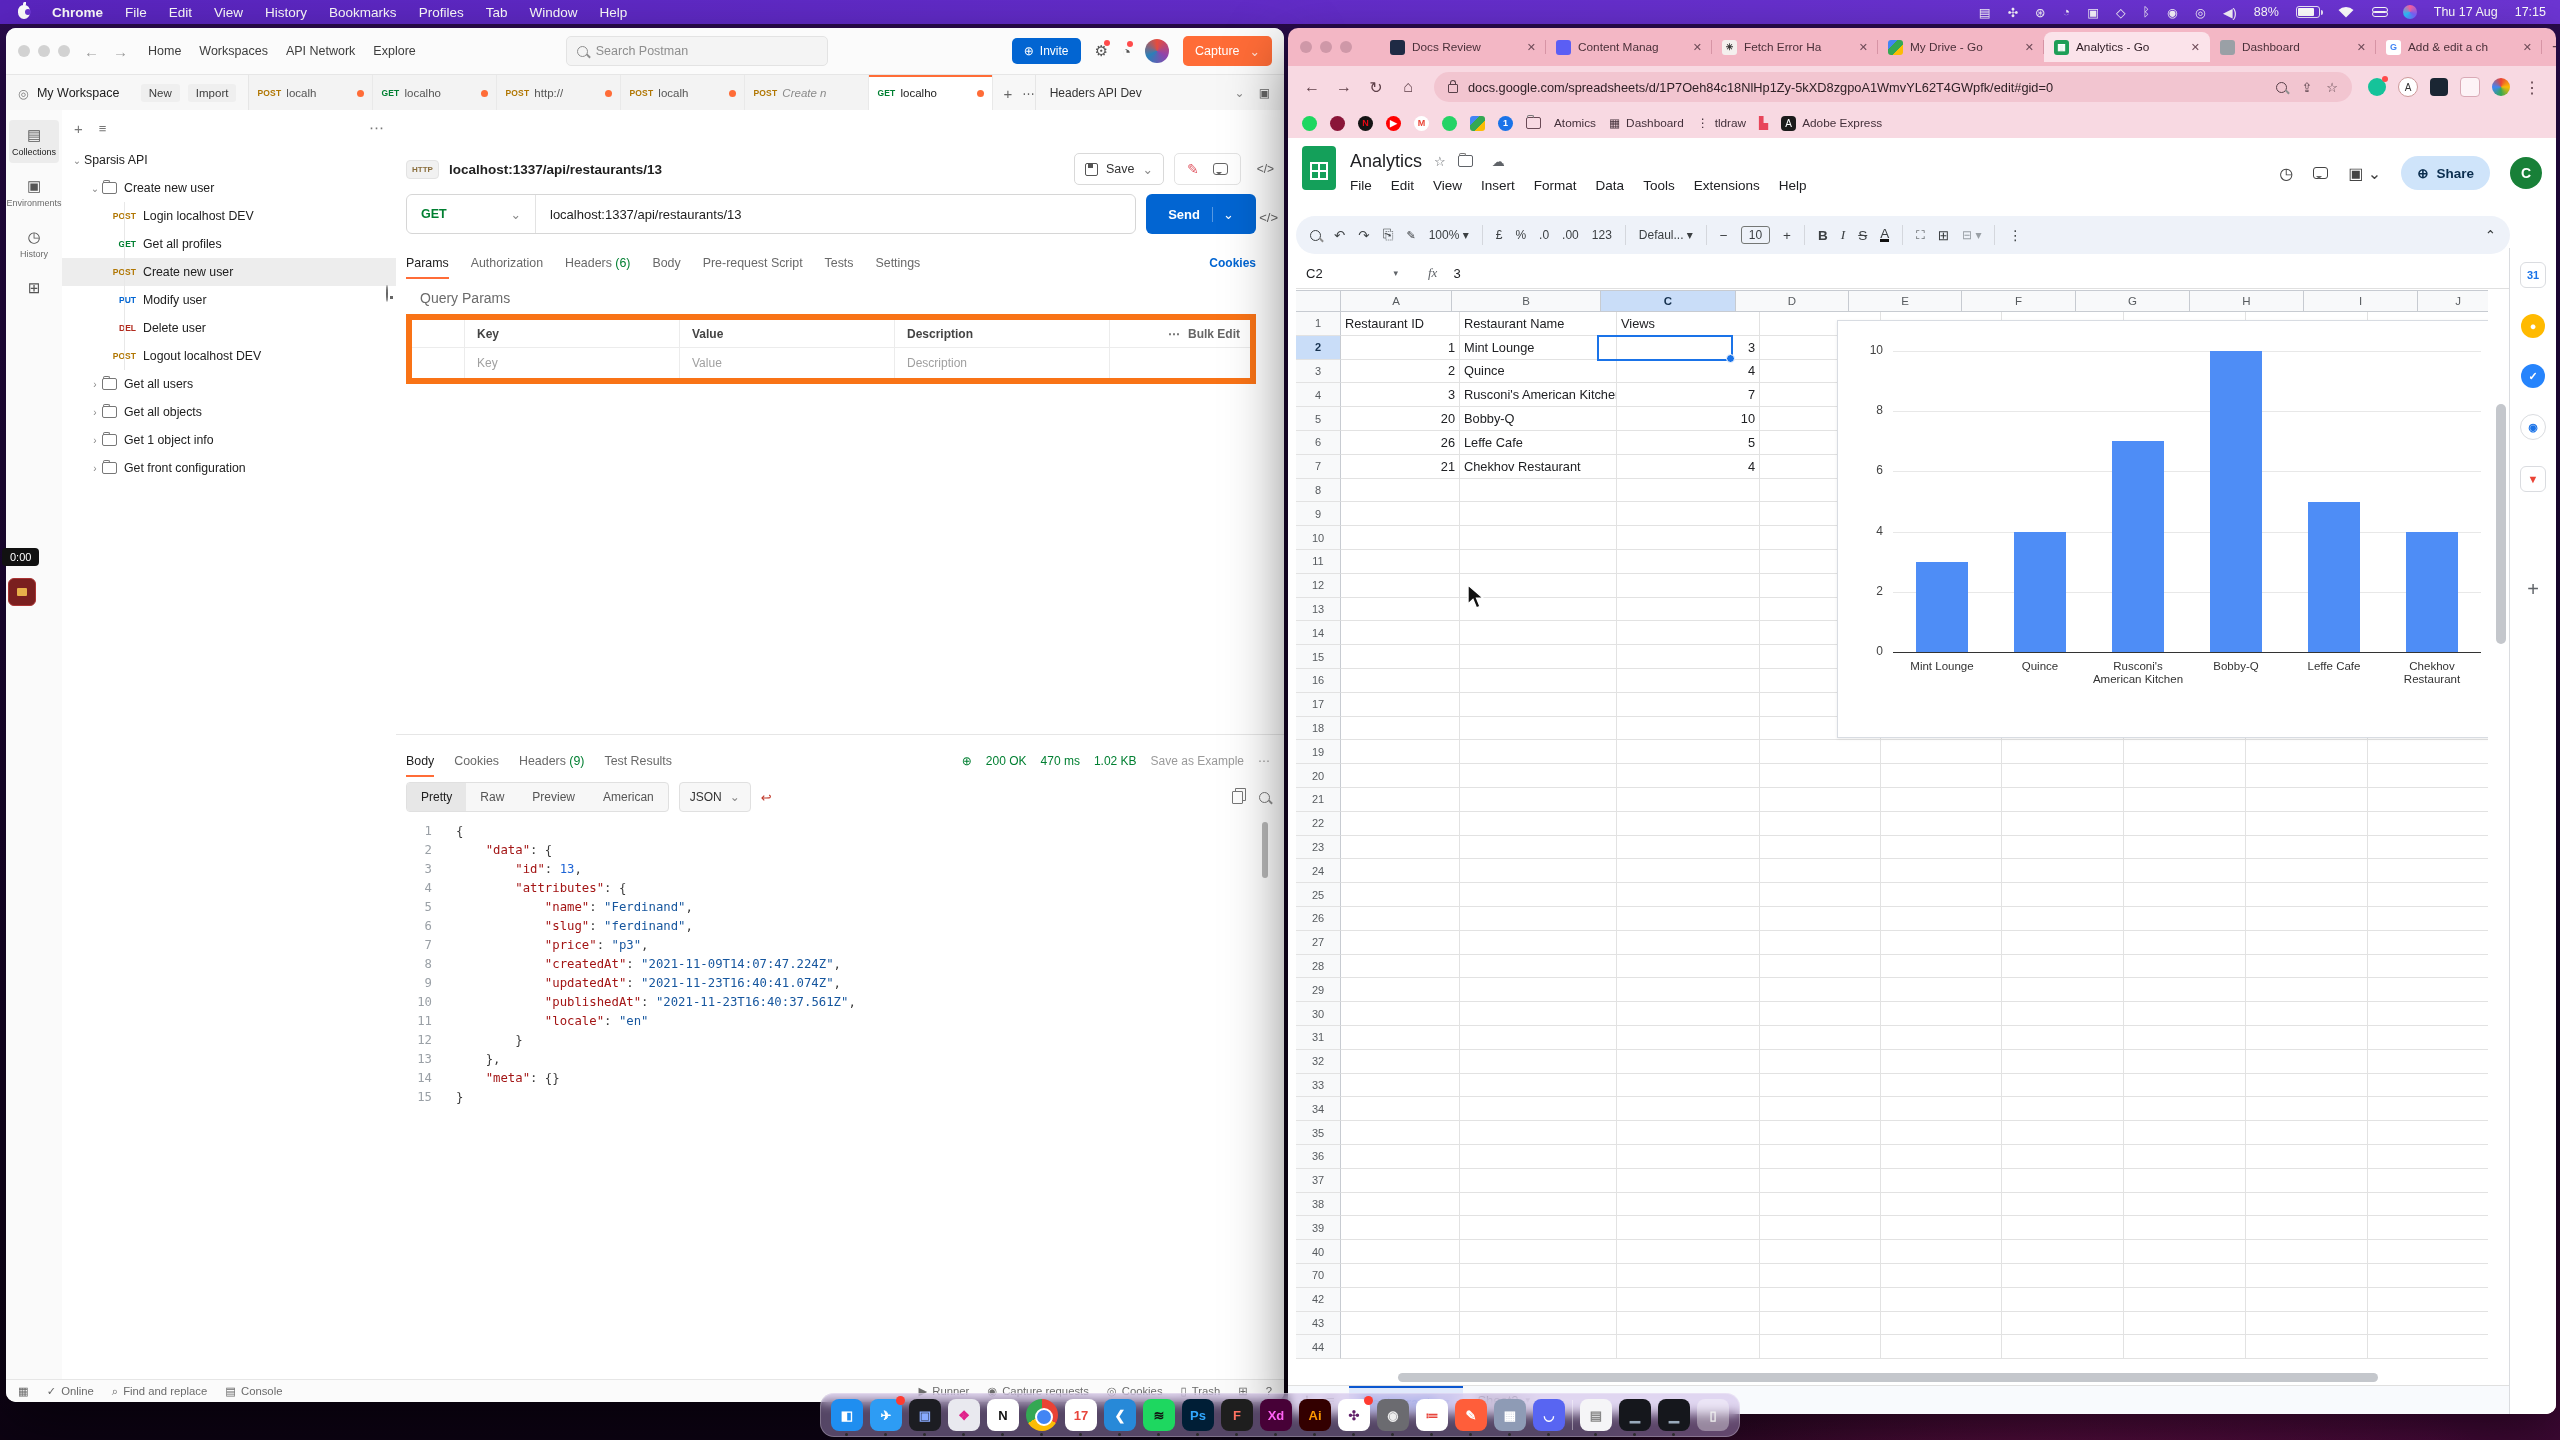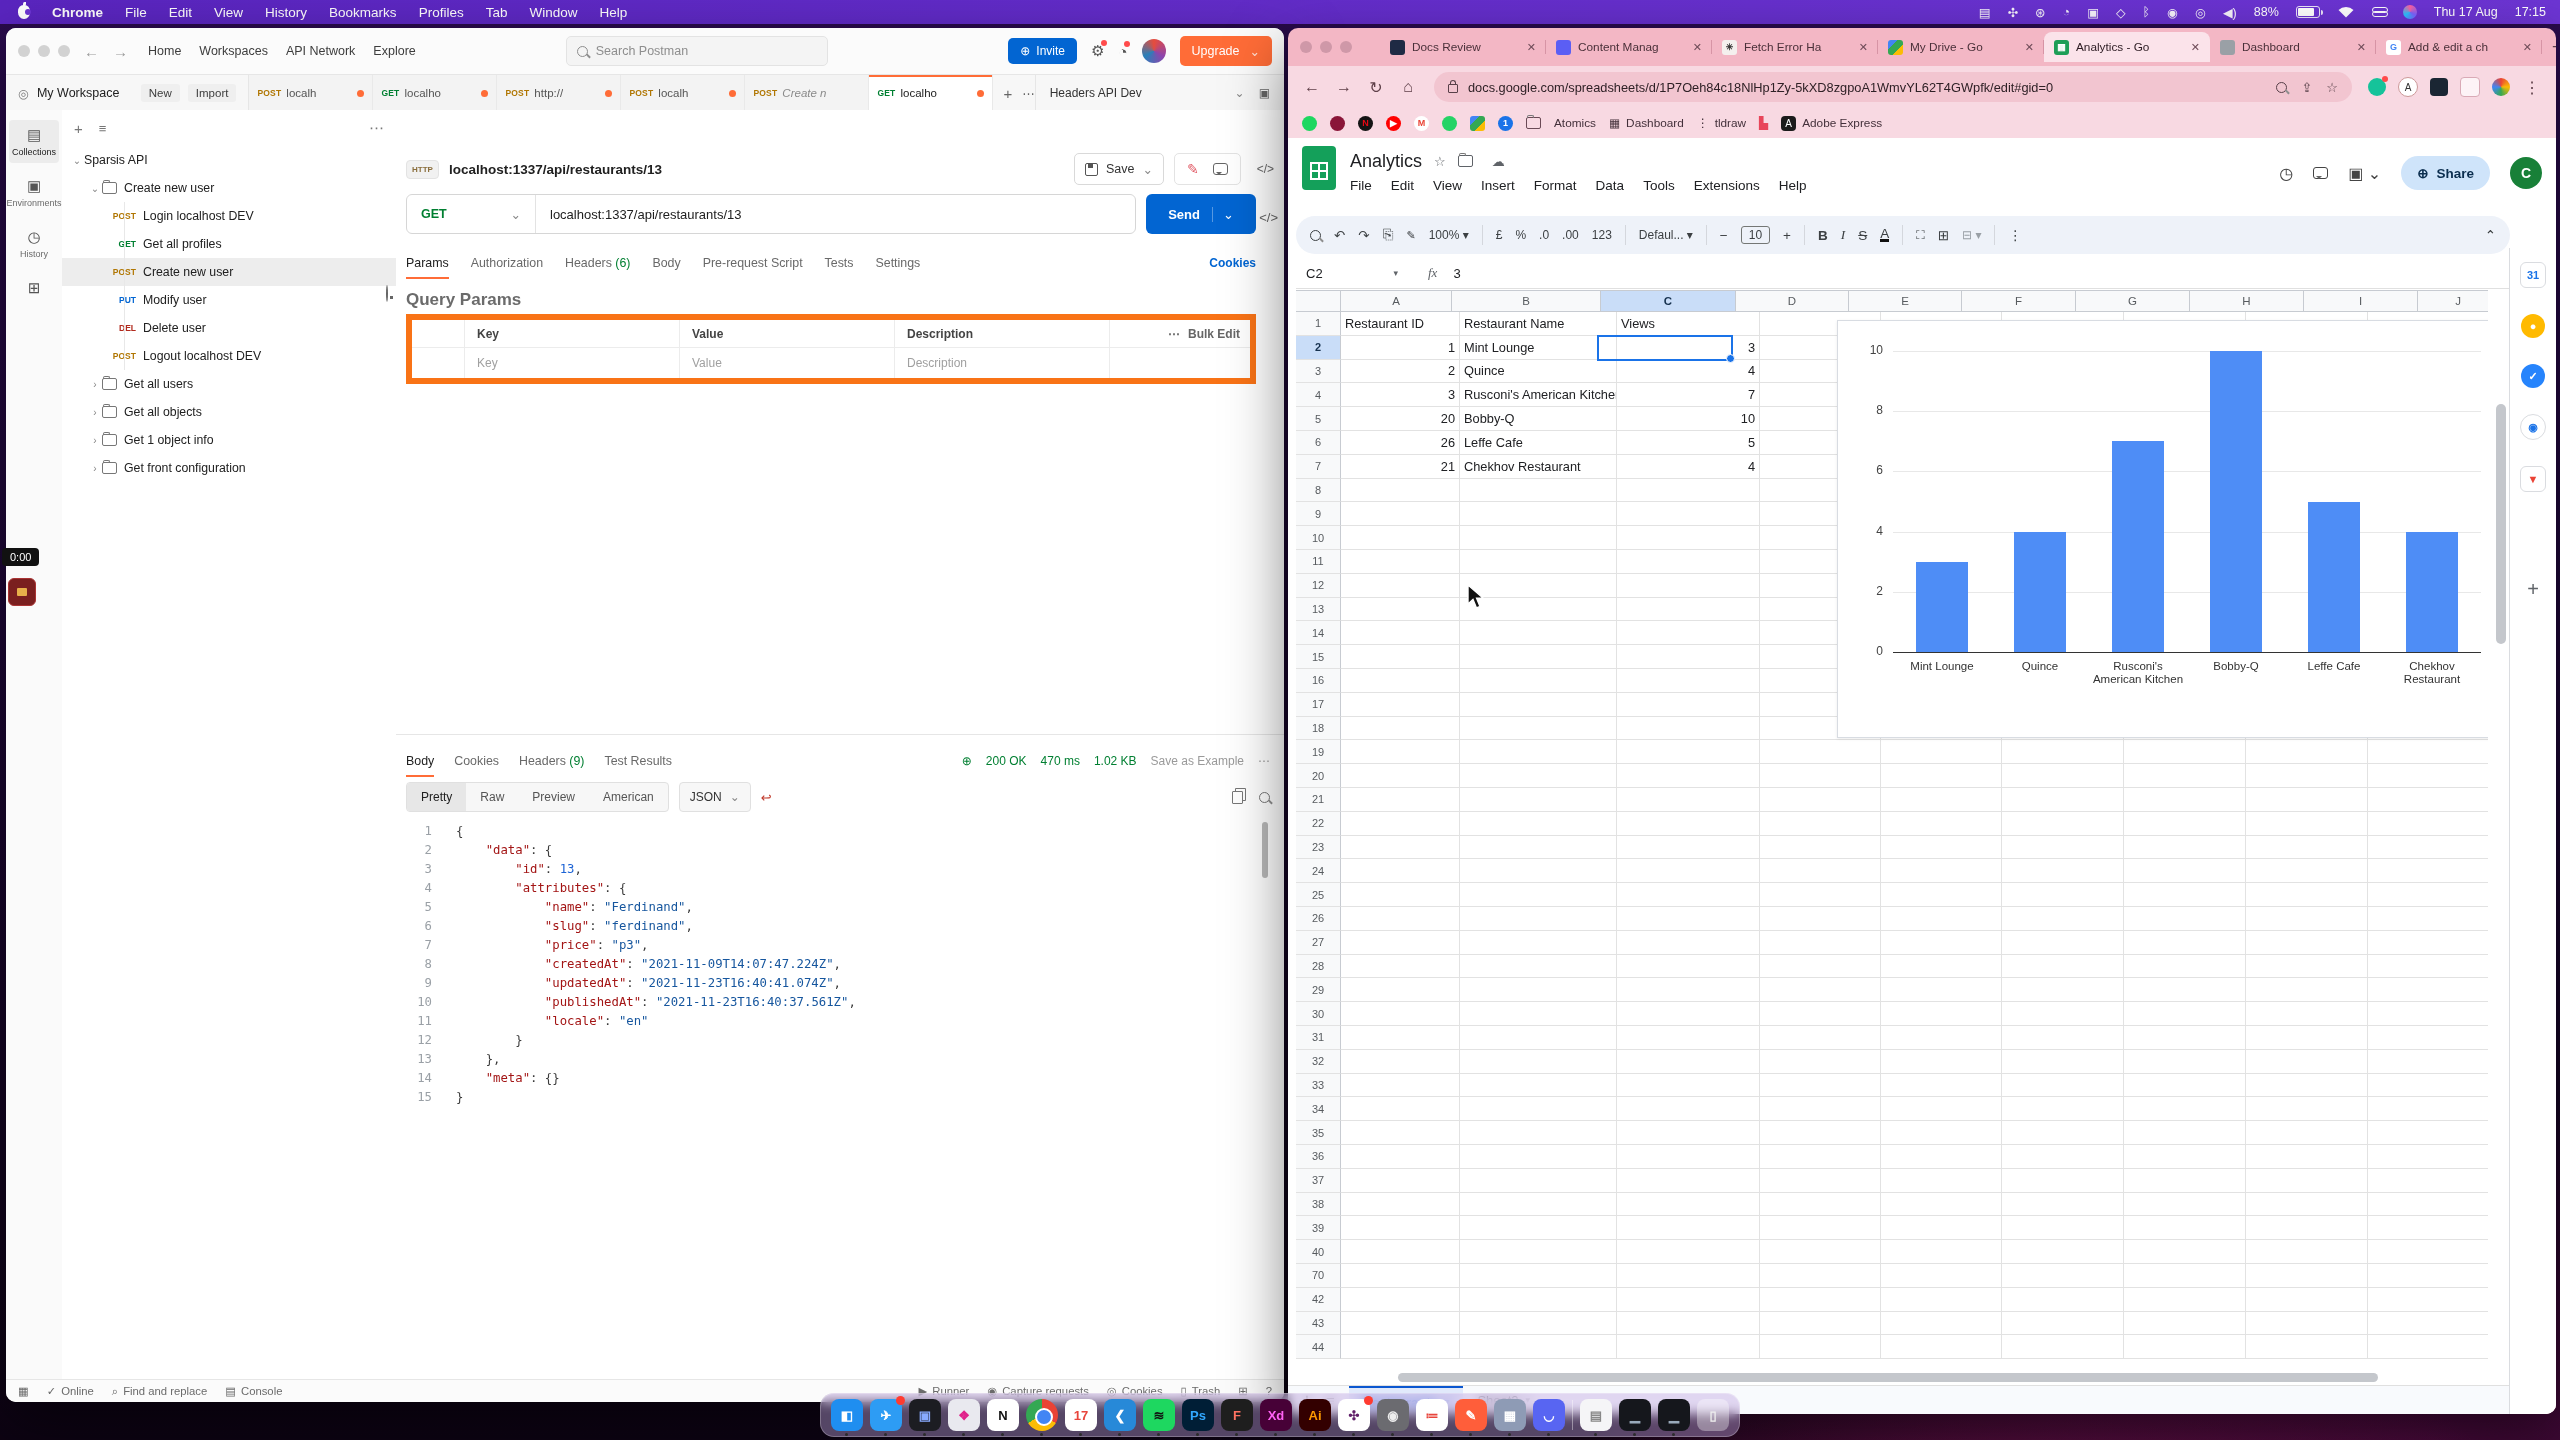--- a/index.html
+++ b/index.html
@@ -89,21 +89,21 @@
   #url-box{flex:1;border:1px solid #d6d6d6;border-radius:6px;display:flex;align-items:center;background:#fff}
   #method-sel{width:100px;display:flex;align-items:center;justify-content:space-between;padding:0 14px;color:#007f31;font-weight:bold;font-size:12.5px;border-right:1px solid #e3e3e3;height:100%}
   #url-text{padding:0 14px;font-size:13px;color:#212121}
   #send-btn{width:110px;background:#0265d2;border-radius:6px;color:#fff;font-weight:bold;font-size:13px;display:flex;align-items:center;justify-content:center;gap:12px}
   #req-tabs{position:absolute;left:10px;top:138px;right:28px;height:30px;display:flex;align-items:center;gap:22px;font-size:12.4px;color:#696969}
   .rtab{position:relative;padding:6px 0}
   .rtab.active{color:#212121}
   .rtab.active::after{content:"";position:absolute;left:0;right:0;bottom:-3px;height:2px;background:#ff6c37}
   .green-count{color:#007f31}
   #cookies-link{margin-left:auto;color:#0265d2;font-weight:bold;font-size:12px}
-  #qp-label{position:absolute;left:10px;top:180px;font-size:17px;font-weight:bold;color:#6b6b6b}
+  #qp-label{position:absolute;left:24px;top:180px;font-size:14px;font-weight:normal;color:#6b6b6b}
   #qp-table{position:absolute;left:10px;top:204px;right:28px;border:6px solid #f97316}
   .qp-row{display:flex;height:27px;border-bottom:1px solid #ececec;font-size:12px;color:#555}
   .qp-row:last-child{border-bottom:none;height:30px}
   .qp-cell{flex:1;display:flex;align-items:center;padding:0 12px;border-right:1px solid #ececec}
   .qp-cell:first-child{flex:none;width:28px}
   .qp-last{flex:none;width:120px;display:flex;align-items:center;gap:8px;justify-content:flex-end;padding:0 10px;color:#666}
   .ph{color:#a0a0a0}
   
   #resp-sep{position:absolute;left:0;top:624px;right:0;height:1px;background:#e6e6e6}
   #resp-tabs{position:absolute;left:10px;top:636px;right:14px;height:30px;display:flex;align-items:center;gap:20px;font-size:12.4px;color:#696969}
@@ -288,21 +288,21 @@
         <span>Search Postman</span>
       </div>
       <div id="pm-invite">
         <span>⊕</span>
         <span>Invite</span>
       </div>
       <span class="i-gear icon-dot">⚙</span>
       <span class="i-bell icon-dot">◔</span>
       <span id="pm-avatar"></span>
       <div id="pm-upgrade">
-        <span>Upgrade</span>
+        <span>Capture</span>
         <span style="opacity:.8">⌄</span>
       </div>
     </div>
 
     <div id="pm-tabstrip">
       <div id="pm-ws">
         <span style="color:#777">◎</span>
         <span>My Workspace</span>
         <span class="ws-btn" style="margin-left:auto">New</span>
         <span class="ws-btn">Import</span>

